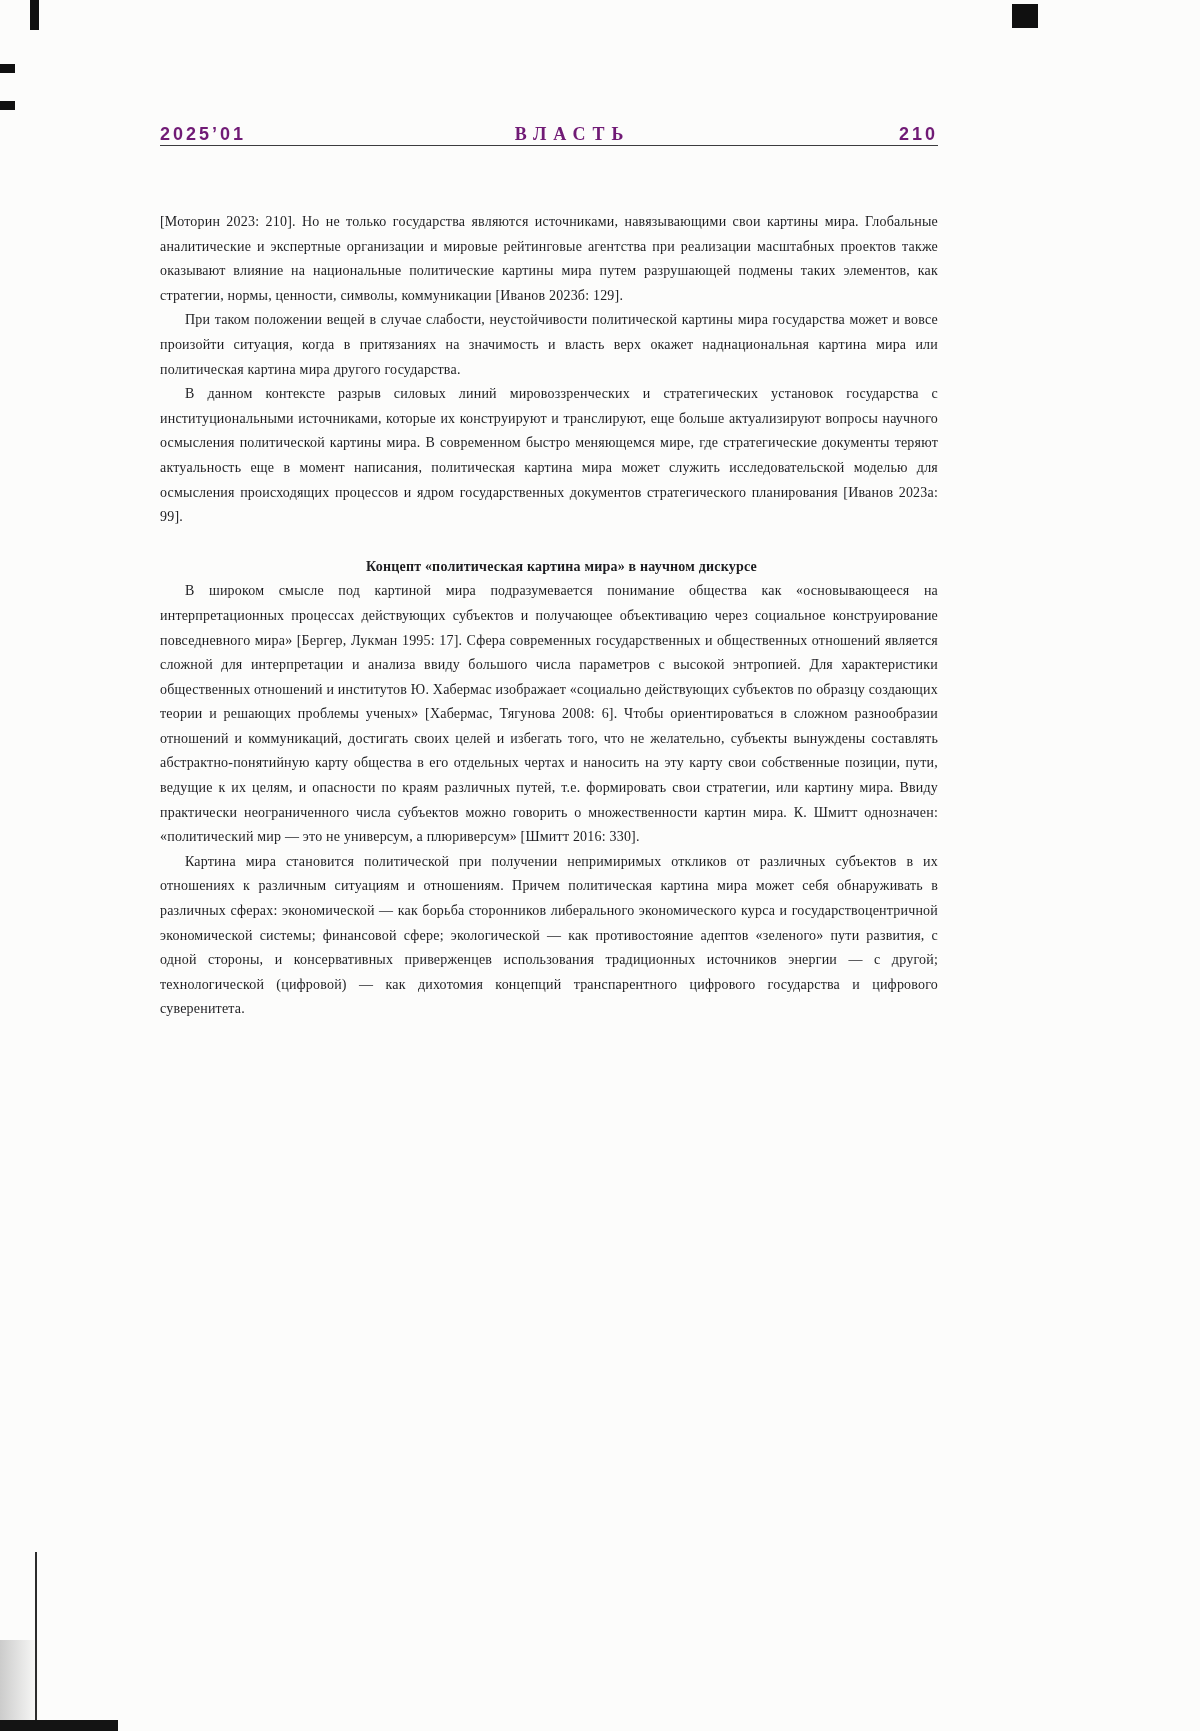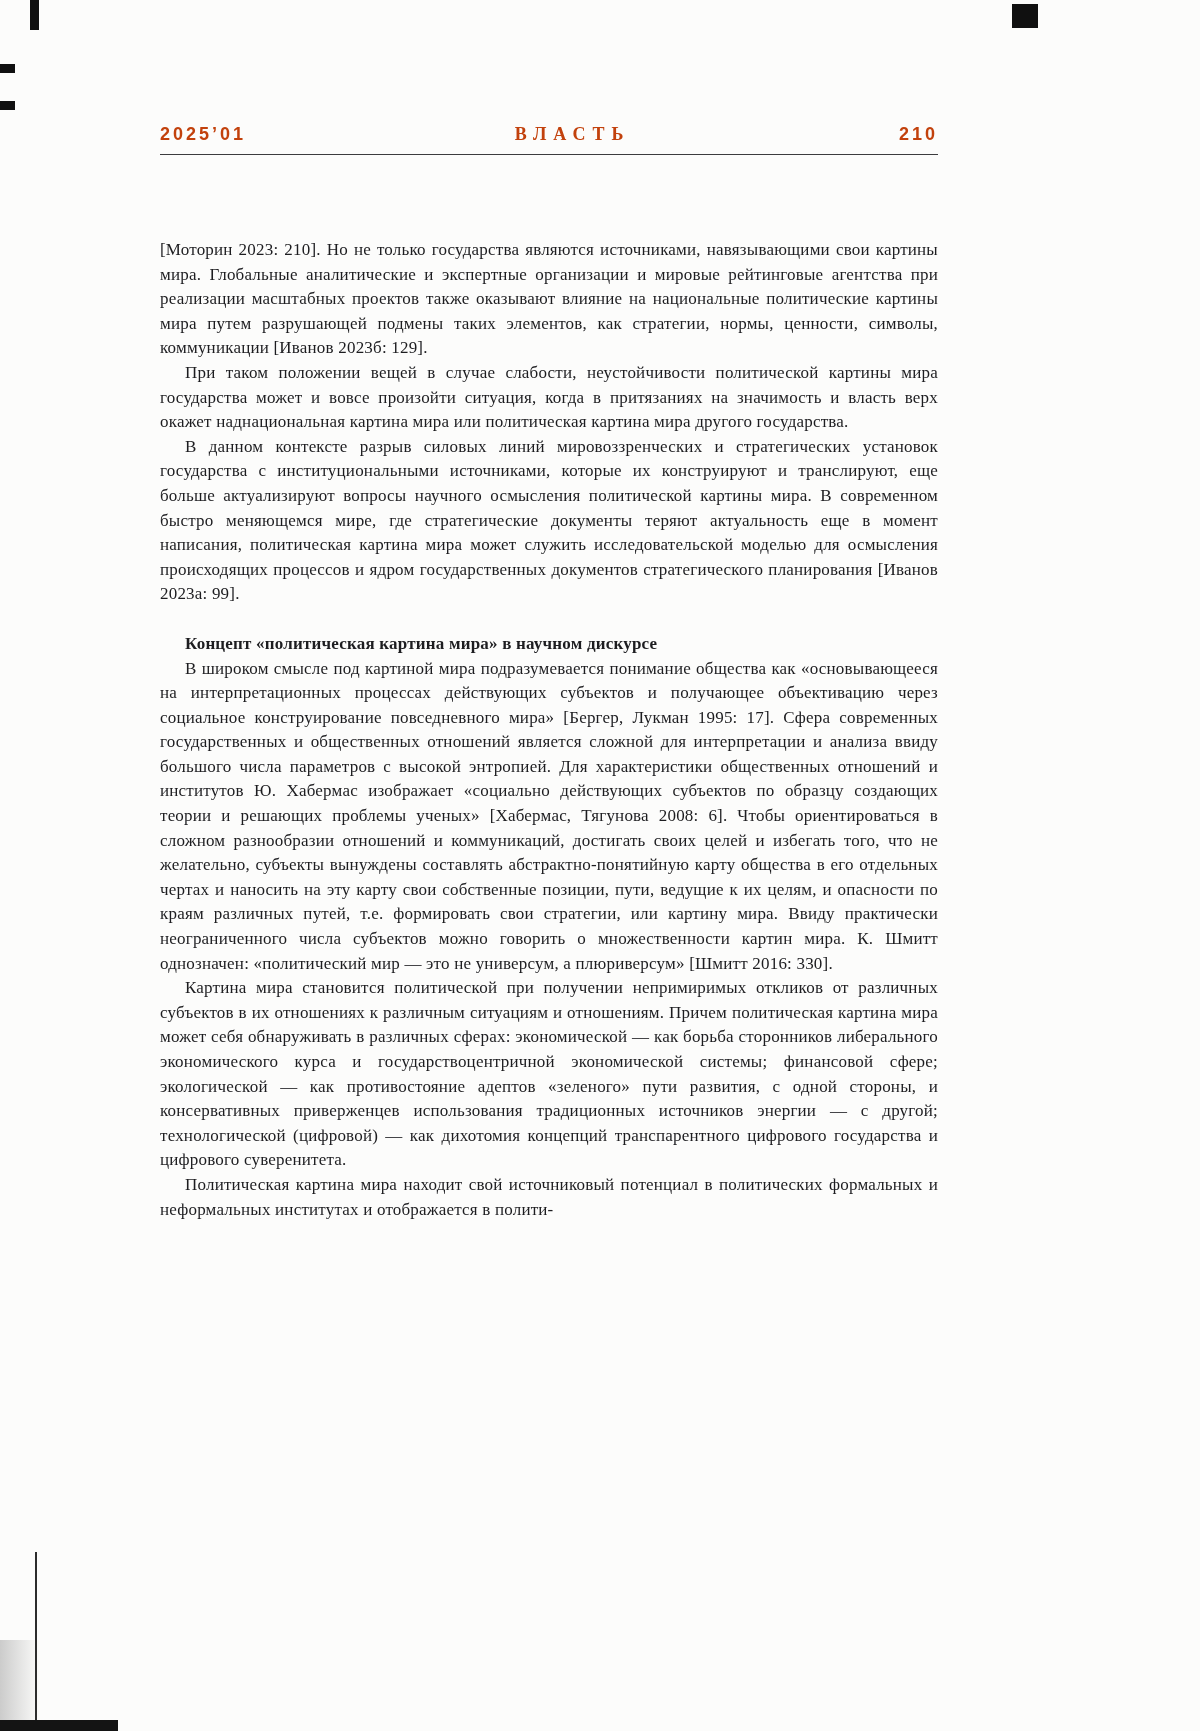--- a/index.html
+++ b/index.html
@@ -22,44 +22,43 @@
     width: 778px;
   }
 
   .running-header {
     display: flex;
     justify-content: space-between;
     align-items: baseline;
     font-family: "Liberation Sans", sans-serif;
     font-weight: bold;
     font-size: 18px;
-    color: #c2410c;
-    padding-bottom: 9px;
+    color: #701a75;
     border-bottom: 1.6px solid #3c3c3e;
   }
   .running-header .issue   { letter-spacing: 3px; }
   .running-header .journal { letter-spacing: 7px; font-family: Liberation Serif, serif; }
   .running-header .pageno  { letter-spacing: 3px; }
 
   .article-body {
-    margin-top: 83px;
-    font-size: 17px;
+    margin-top: 64px;
+    font-size: 14px;
     line-height: 24.6px;
     text-align: justify;
     letter-spacing: 0.2px;
     hyphens: auto;
     -webkit-hyphens: auto;
   }
 
   .para { text-align: justify; }
   .para.indent { text-indent: 25px; }
   .para.heading {
     font-weight: bold;
     margin-top: 25px;
-    text-align: left;
+    text-align: center;
   }
 
   
   .artifact { position: absolute; background: #101010; }
 
   .art-top-left-bar    { left: 30px;  top: 0;      width: 9px;  height: 30px; }
   .art-left-tick-1     { left: 0;     top: 64px;   width: 15px; height: 9px; }
   .art-left-tick-2     { left: 0;     top: 101px;  width: 15px; height: 9px; }
   .art-top-right-block { left: 1012px; top: 4px;   width: 26px; height: 24px; }
 
@@ -96,16 +95,15 @@
     <span class="pageno">210</span>
   </div>
 
   <div class="article-body" id="article-body">
       <p class="para">[Моторин 2023: 210]. Но не только государства являются источниками, навязывающими свои картины мира. Глобальные аналитические и экспертные организации и мировые рейтинговые агентства при реализации масштабных проектов также оказывают влияние на национальные политические картины мира путем разрушающей подмены таких элементов, как стратегии, нормы, ценности, символы, коммуникации [Иванов 2023б: 129].</p>
       <p class="para indent">При таком положении вещей в случае слабости, неустойчивости политической картины мира государства может и вовсе произойти ситуация, когда в притязаниях на значимость и власть верх окажет наднациональная картина мира или политическая картина мира другого государства.</p>
       <p class="para indent">В данном контексте разрыв силовых линий мировоззренческих и стратегических установок государства с институциональными источниками, которые их конструируют и транслируют, еще больше актуализируют вопросы научного осмысления политической картины мира. В современном быстро меняющемся мире, где стратегические документы теряют актуальность еще в момент написания, политическая картина мира может служить исследовательской моделью для осмысления происходящих процессов и ядром государственных документов стратегического планирования [Иванов 2023а: 99].</p>
       <p class="para heading indent">Концепт «политическая картина мира» в научном дискурсе</p>
       <p class="para indent">В широком смысле под картиной мира подразумевается понимание общества как «основывающееся на интерпретационных процессах действующих субъектов и получающее объективацию через социальное конструирование повседневного мира» [Бергер, Лукман 1995: 17]. Сфера современных государственных и общественных отношений является сложной для интерпретации и анализа ввиду большого числа параметров с высокой энтропией. Для характеристики общественных отношений и институтов Ю. Хабермас изображает «социально действующих субъектов по образцу создающих теории и решающих проблемы ученых» [Хабермас, Тягунова 2008: 6]. Чтобы ориентироваться в сложном разнообразии отношений и коммуникаций, достигать своих целей и избегать того, что не желательно, субъекты вынуждены составлять абстрактно-понятийную карту общества в его отдельных чертах и наносить на эту карту свои собственные позиции, пути, ведущие к их целям, и опасности по краям различных путей, т.е. формировать свои стратегии, или картину мира. Ввиду практически неограниченного числа субъектов можно говорить о множественности картин мира. К. Шмитт однозначен: «политический мир — это не универсум, а плюриверсум» [Шмитт 2016: 330].</p>
       <p class="para indent">Картина мира становится политической при получении непримиримых откликов от различных субъектов в их отношениях к различным ситуациям и отношениям. Причем политическая картина мира может себя обнаруживать в различных сферах: экономической — как борьба сторонников либерального экономического курса и государствоцентричной экономической системы; финансовой сфере; экологической — как противостояние адептов «зеленого» пути развития, с одной стороны, и консервативных приверженцев использования традиционных источников энергии — с другой; технологической (цифровой) — как дихотомия концепций транспарентного цифрового государства и цифрового суверенитета.</p>
-      <p class="para indent">Политическая картина мира находит свой источниковый потенциал в политических формальных и неформальных институтах и отображается в полити-</p>
     </div>
 
 </div>
 
 </body></html>

